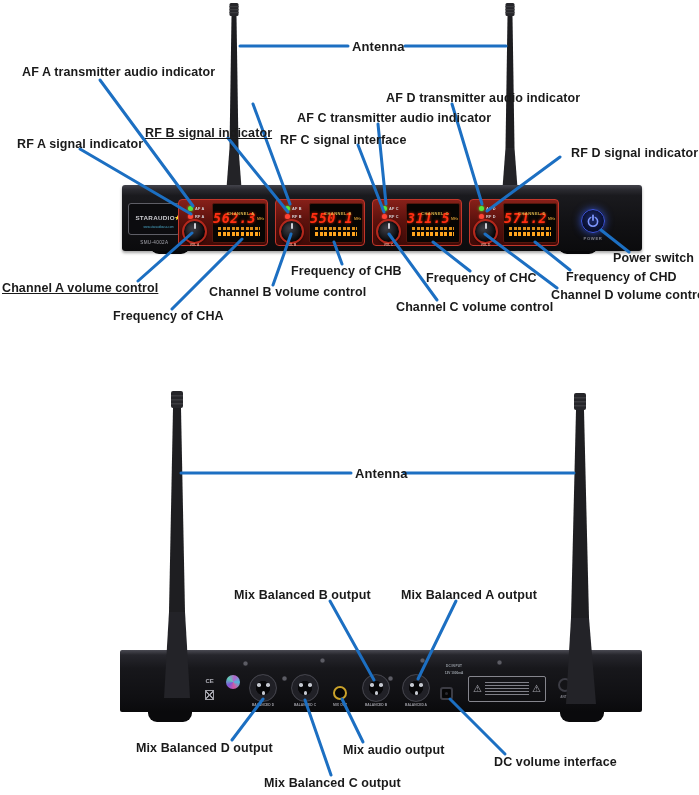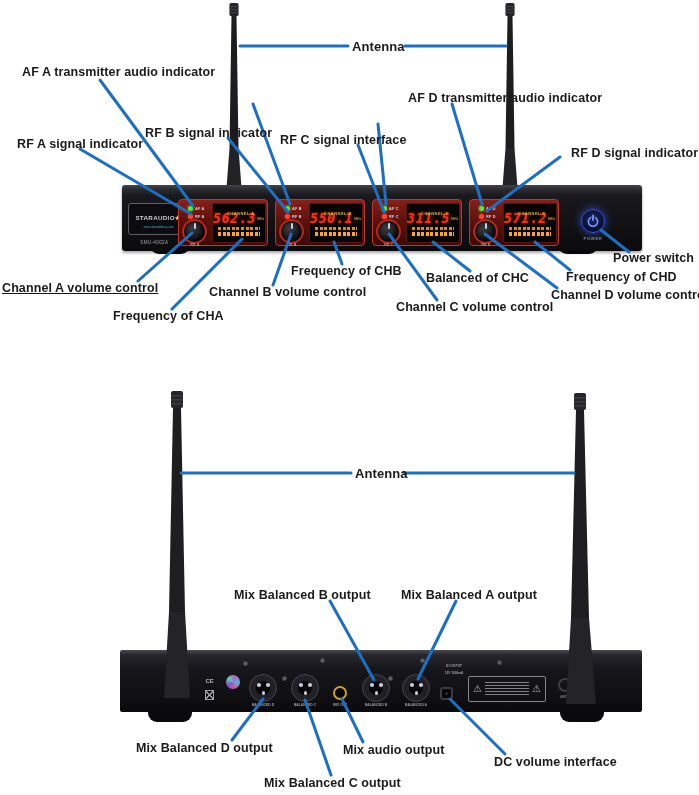--- a/index.html
+++ b/index.html
@@ -339,31 +339,32 @@
     <line class="leader" x1="330" y1="601" x2="374" y2="680"></line>
     <line class="leader" x1="456" y1="601" x2="418" y2="679"></line>
     <line class="leader" x1="232" y1="740" x2="263" y2="699"></line>
     <line class="leader" x1="331" y1="775" x2="305" y2="700"></line>
     <line class="leader" x1="363" y1="742" x2="342" y2="699"></line>
     <line class="leader" x1="505" y1="754" x2="450" y2="699"></line>
   </svg>
 
   <div class="callout" style="left:352px;top:39px;font-size:13px;">Antenna</div>
   <div class="callout" style="left:22px;top:65px;">AF A transmitter audio indicator</div>
-  <div class="callout" style="left:386px;top:91px;margin-left:22px;">AF D transmitter audio indicator</div>
+  <div class="callout" style="left:297px;top:111px;">AF C transmitter audio indicator</div>
+  <div class="callout" style="left:386px;top:91px;">AF D transmitter audio indicator</div>
   <div class="callout" style="left:17px;top:137px;">RF A signal indicator</div>
-  <div class="callout" style="left:145px;top:126px;">RF B signal indicator</div>
+  <div class="callout" style="left:145px;top:126px;text-decoration:underline;">RF B signal indicator</div>
   <div class="callout" style="left:280px;top:133px;">RF C signal interface</div>
   <div class="callout" style="left:527px;top:146px;padding-left:44px;">RF D signal indicator</div>
   <div class="callout" style="left:613px;top:251px;">Power switch</div>
   <div class="callout" style="left:2px;top:281px;text-decoration:underline;">Channel A volume control</div>
   <div class="callout" style="left:113px;top:309px;">Frequency of CHA</div>
   <div class="callout" style="left:209px;top:285px;">Channel B volume control</div>
   <div class="callout" style="left:291px;top:264px;">Frequency of CHB</div>
-  <div class="callout" style="left:426px;top:271px;">Balanced of CHC</div>
+  <div class="callout" style="left:426px;top:271px;">Frequency of CHC</div>
   <div class="callout" style="left:396px;top:300px;">Channel C volume control</div>
   <div class="callout" style="left:566px;top:270px;">Frequency of CHD</div>
   <div class="callout" style="left:551px;top:288px;">Channel D volume control</div>
 
   <div class="callout" style="left:355px;top:466px;font-size:13px;">Antenna</div>
   <div class="callout" style="left:234px;top:588px;">Mix Balanced B output</div>
   <div class="callout" style="left:401px;top:588px;">Mix Balanced A output</div>
   <div class="callout" style="left:136px;top:741px;">Mix Balanced D output</div>
   <div class="callout" style="left:343px;top:743px;">Mix audio output</div>
   <div class="callout" style="left:494px;top:755px;">DC volume interface</div>

